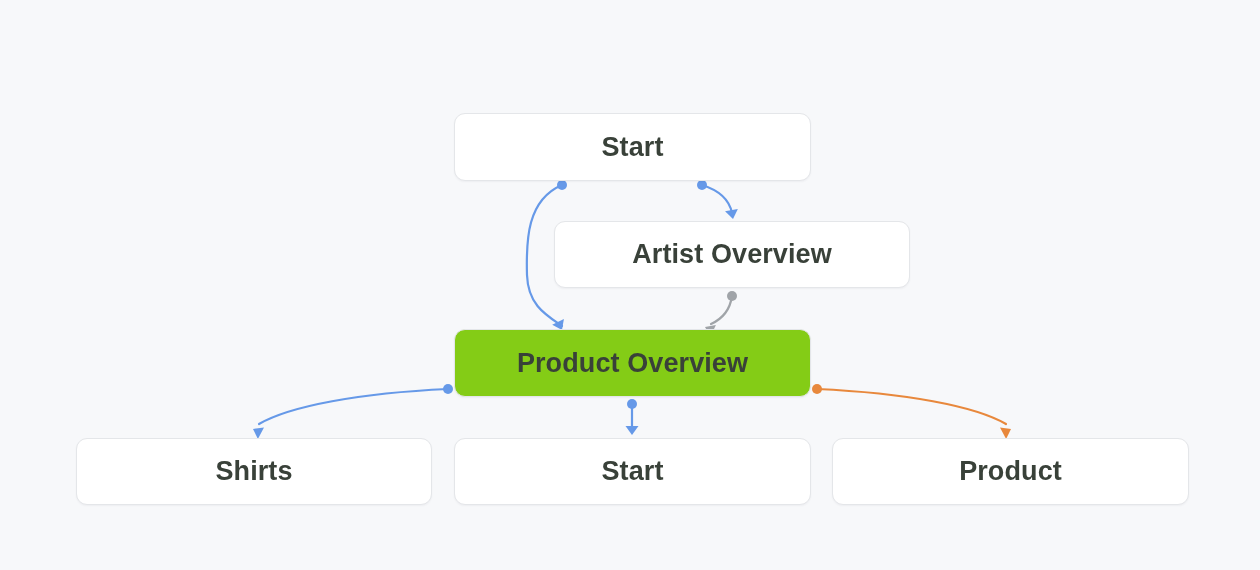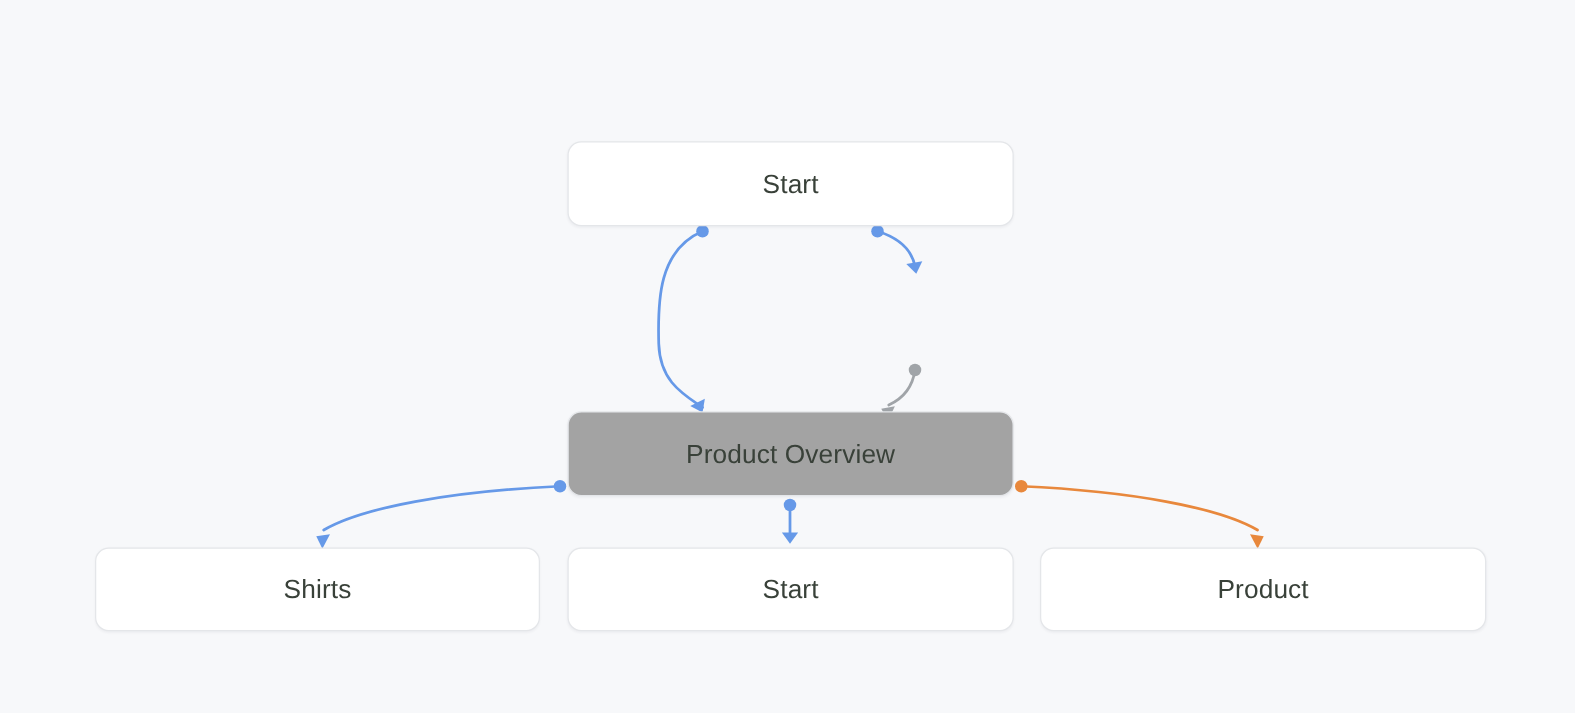--- a/index.html
+++ b/index.html
@@ -15,22 +15,22 @@
     position:absolute;
     background:#ffffff;
     border:1.4px solid #e4e6e9;
     border-radius:11px;
     box-shadow:0 1px 2px rgba(17,24,39,0.045);
     display:flex;align-items:center;justify-content:center;
     box-sizing:border-box;
   }
   .node-label{
     color:#394139;
-    font-size:21px;
-    font-weight:400;
+    font-size:27px;
+    font-weight:700;
     letter-spacing:0.1px;
     line-height:1;
     white-space:nowrap;
   }
 </style>
 </head>
 <body>
 
 <div id="canvas" style="background: rgb(247, 248, 250); width: 1260px; height: 570px;">
   <svg id="edge-layer" viewBox="0 0 1260 570" width="1260" height="570" xmlns="http://www.w3.org/2000/svg">
@@ -61,21 +61,24 @@
       </g>
       <g>
         <path d="M 817 389 C 905 393 975 406 1006 424" fill="none" stroke="#e8883c" stroke-width="2.2" stroke-linecap="round"></path>
         <circle cx="817" cy="389" r="5" fill="#e8883c"></circle>
         <path d="M 0 0 L -9 -6.5 L -9 6.5 Z" fill="#e8883c" transform="translate(1011,429) rotate(332)"></path>
       </g>
     </svg>
 <div class="node" style="left: 454px; top: 113px; width: 357px; height: 68px; background: rgb(255, 255, 255); border-color: rgb(228, 230, 233);">
       <span class="node-label" style="color: rgb(57, 65, 57);">Start</span>
     </div>
-    <div class="node" style="left: 454px; top: 329px; width: 357px; height: 68px; background: #a3a3a3; border-color: rgb(228, 230, 233);">
+    <div class="node" style="left: 554px; top: 221px; width: 356px; height: 67px; background: rgb(255, 255, 255); border-color: rgb(228, 230, 233);">
+      <span class="node-label" style="color: rgb(57, 65, 57);">Artist Overview</span>
+    </div>
+    <div class="node" style="left: 454px; top: 329px; width: 357px; height: 68px; background: #84cc16; border-color: rgb(228, 230, 233);">
       <span class="node-label" style="color: rgb(57, 65, 57);">Product Overview</span>
     </div>
     <div class="node" style="left: 76px; top: 438px; width: 356px; height: 67px; background: rgb(255, 255, 255); border-color: rgb(228, 230, 233); text-align: center;">
       <span class="node-label" style="color: rgb(57, 65, 57);">Shirts</span>
     </div>
     <div class="node" style="left: 454px; top: 438px; width: 357px; height: 67px; background: rgb(255, 255, 255); border-color: rgb(228, 230, 233);">
       <span class="node-label" style="color: rgb(57, 65, 57);">Start</span>
     </div>
     <div class="node" style="left: 832px; top: 438px; width: 357px; height: 67px; background: rgb(255, 255, 255); border-color: rgb(228, 230, 233);">
       <span class="node-label" style="color: rgb(57, 65, 57);">Product</span>

